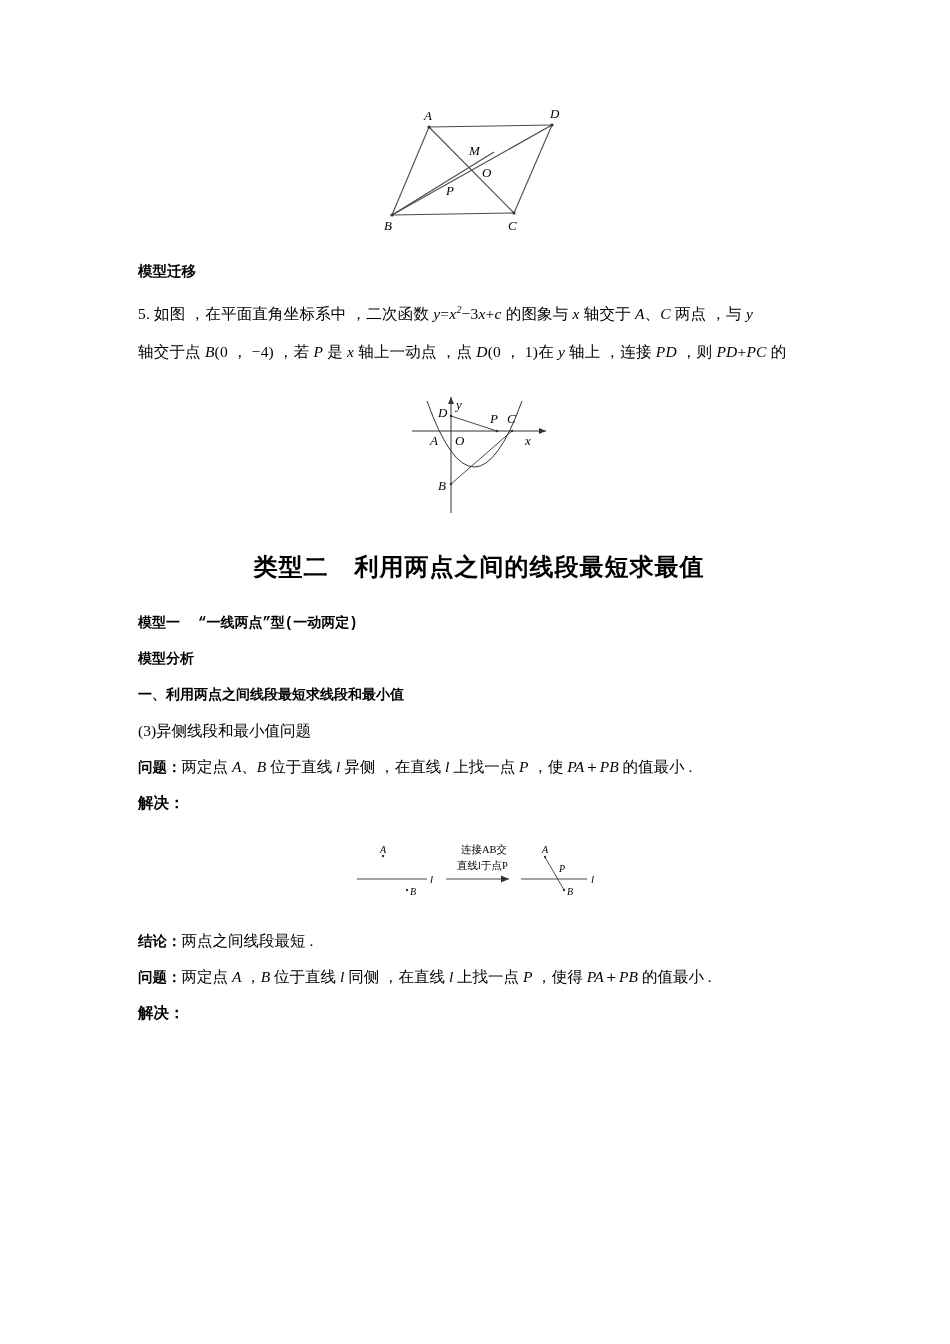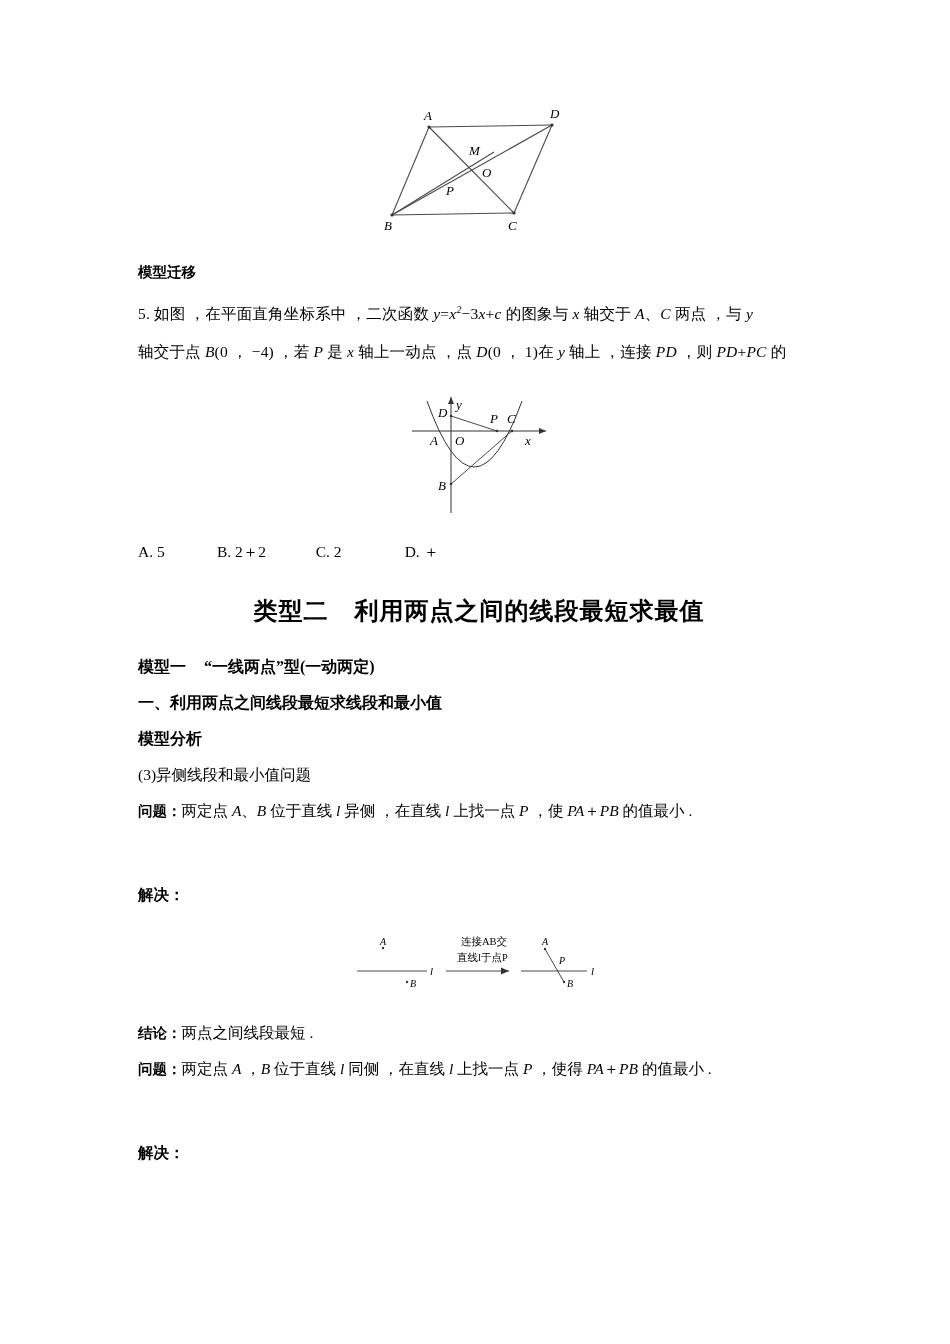--- a/index.html
+++ b/index.html
@@ -28,30 +28,29 @@
     line-height: 38px;
     letter-spacing: 0.2px;
     white-space: nowrap;
   }
   .para {
     font-size: 15.5px;
     line-height: 38px;
     letter-spacing: 0.2px;
   }
   .bold-head {
-    font-family: Liberation Sans, sans-serif;
+    font-family: Liberation Mono, monospace;
     font-weight: bold;
     font-size: 14.5px;
     line-height: 34px;
   }
   .sub-bold {
     font-family: "DejaVu Sans", sans-serif;
     font-weight: bold;
     font-size: 14.5px;
-    margin-top: 48px;
   }
   .mi { font-style: italic; font-family: "Liberation Serif", serif; }
   .sup { font-size: 10px; vertical-align: super; font-style: italic; }
   
   .fig-wrap {
     width: 100%;
     display: flex;
     justify-content: center;
   }
   .caption {
@@ -64,23 +63,23 @@
   .type-heading {
     font-family: "DejaVu Sans", sans-serif;
     font-weight: bold;
     font-size: 24px;
     text-align: center;
     letter-spacing: 1px;
     margin: 28px 0 22px 0;
   }
   .type-heading .gap { display: inline-block; width: 26px; }
   .model-line {
-    font-family: Liberation Serif, serif;
-    font-weight: bold;
-    font-size: 16px;
+    font-family: Liberation Mono, monospace;
+    font-weight: bold;
+    font-size: 14px;
     line-height: 36px;
   }
   .model-line .gap { display: inline-block; width: 18px; }
   .plain-line {
     font-size: 15.5px;
     line-height: 36px;
   }
   svg { display: block; }
   .svg-label {
     font-family: "Liberation Serif", serif;
@@ -167,50 +166,32 @@
       <text class="svg-label" x="96" y="40">P</text>
       <text class="svg-label" x="113" y="40">C</text>
       <text class="svg-label" x="36" y="62">A</text>
       <text class="svg-label" x="61" y="62">O</text>
       <text class="svg-label" x="131" y="62">x</text>
       <text class="svg-label" x="62" y="26">y</text>
       <text class="svg-label" x="44" y="107">B</text>
     </svg>
   </div>
 
-  <div style="margin-top:14px; font-size:15.5px; line-height:30px;">
-    <span style="display:inline-block; width:75px;">
-      <span>A.</span>
-      <span>5</span>
-    </span>
-    <span style="display:inline-block; width:95px;">
-      <span>B.</span>
-      <span>2＋2</span>
-    </span>
-    <span style="display:inline-block; width:85px;">
-      <span>C.</span>
-      <span>2</span>
-    </span>
-    <span style="display:inline-block;">
-      <span>D.</span>
-      <span>＋</span>
-    </span>
-  </div>
 
   <div class="type-heading">
     <span>类型二</span><span class="gap"></span><span>利用两点之间的线段最短求最值</span>
   </div>
 
   <div class="model-line" style="margin-top:14px;">
     <span>模型一</span><span class="gap"></span><span>“一线两点”型(一动两定)</span>
   </div>
 
+  <div class="model-line">模型分析</div>
+
   <div class="model-line">一、利用两点之间线段最短求线段和最小值</div>
-
-  <div class="model-line">模型分析</div>
 
   <div class="plain-line">(3)异侧线段和最小值问题</div>
 
   <div class="plain-line">
     <span class="sub-bold">问题：</span><span>两定点 </span><span class="mi">A</span><span>、</span><span class="mi">B</span><span> 位于直线 </span><span class="mi">l</span><span> 异侧 ，在直线 </span><span class="mi">l</span><span> 上找一点 </span><span class="mi">P</span><span> ，使 </span><span class="mi">PA</span><span>＋</span><span class="mi">PB</span><span> 的值最小 .</span>
   </div>
 
   <div class="plain-line sub-bold">解决：</div>
 
   <div class="fig-wrap" style="margin-top:6px;">

